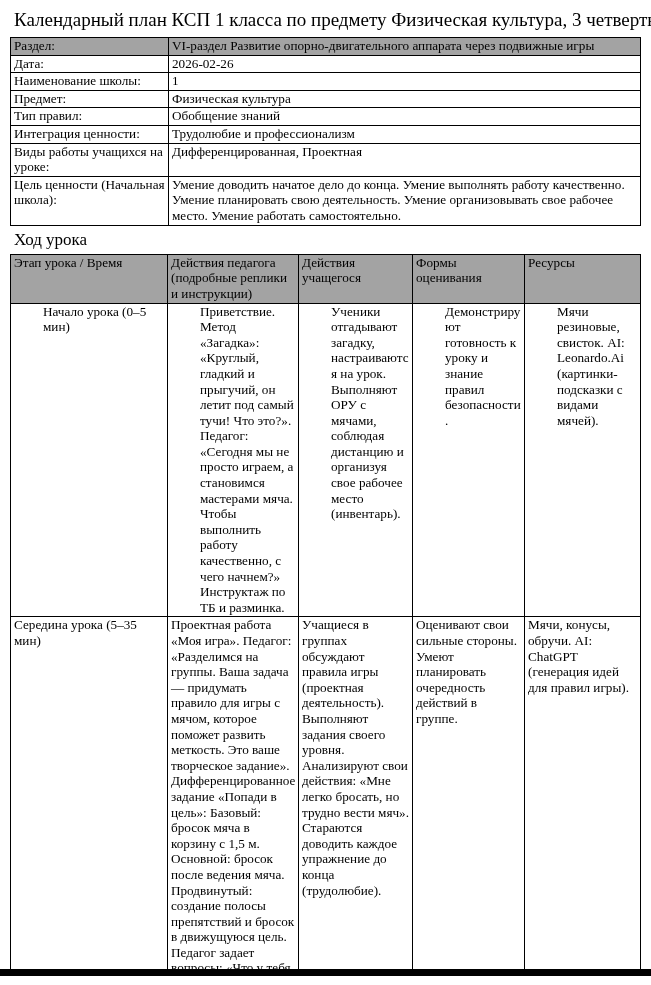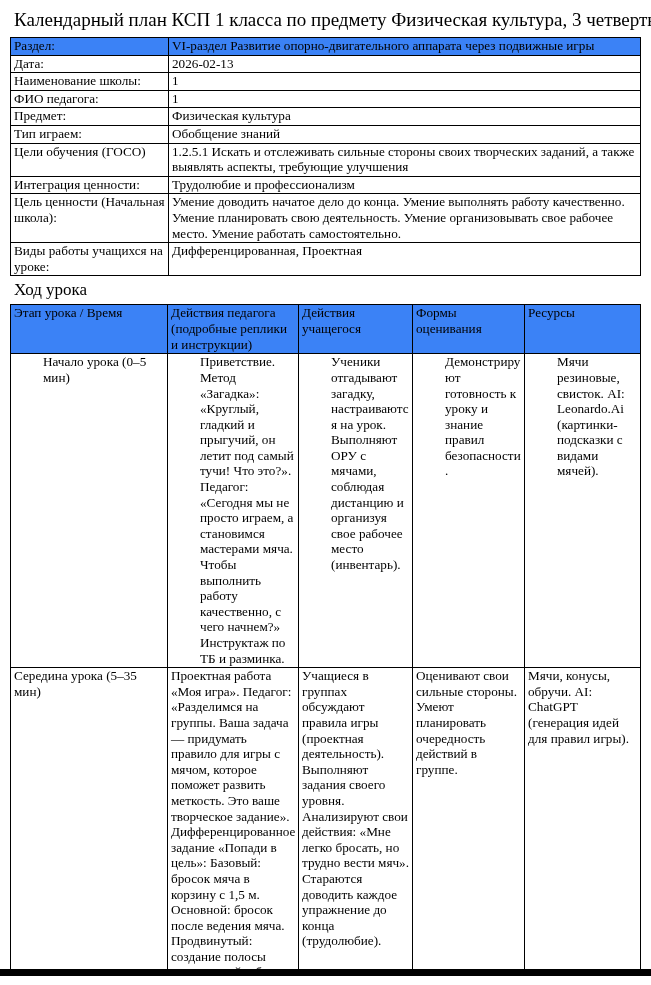--- a/index.html
+++ b/index.html
@@ -36,21 +36,21 @@
     text-align: left;
     font-weight: normal;
     font-size: 13.2px;
     line-height: 15.6px;
     padding: 0 2px 1px 3px;
     overflow: hidden;
     word-wrap: break-word;
   }
   .info-table .hdr td,
   .lesson-table thead th {
-    background: #3b82f6;
+    background: #a3a3a3;
   }
   .section-heading {
     font-size: 17px;
     line-height: 16px;
     margin: 6px 0 6px 4px;
   }
   .lesson-table {
     margin-top: 0;
   }
   .lesson-table thead th {
@@ -90,53 +90,45 @@
         <col style="width:158px">
         <col style="width:472px">
       </colgroup>
     <tbody>
       <tr class="hdr">
         <td>Раздел:</td>
         <td>VI-раздел Развитие опорно-двигательного аппарата через подвижные игры</td>
       </tr>
       <tr>
         <td>Дата:</td>
-        <td>2026-02-13</td>
+        <td>2026-02-26</td>
       </tr>
       <tr>
         <td>Наименование школы:</td>
-        <td>1</td>
-      </tr>
-      <tr>
-        <td>ФИО педагога:</td>
         <td>1</td>
       </tr>
       <tr>
         <td>Предмет:</td>
         <td>Физическая культура</td>
       </tr>
       <tr>
-        <td>Тип играем:</td>
+        <td>Тип правил:</td>
         <td>Обобщение знаний</td>
-      </tr>
-      <tr>
-        <td>Цели обучения (ГОСО)</td>
-        <td>1.2.5.1 Искать и отслеживать сильные стороны своих творческих заданий, а также выявлять аспекты, требующие улучшения</td>
       </tr>
       <tr>
         <td>Интеграция ценности:</td>
         <td>Трудолюбие и профессионализм</td>
       </tr>
       <tr>
+        <td>Виды работы учащихся на уроке:</td>
+        <td>Дифференцированная, Проектная</td>
+      </tr>
+      <tr>
         <td>Цель ценности (Начальная школа):</td>
         <td>Умение доводить начатое дело до конца. Умение выполнять работу качественно. Умение планировать свою деятельность. Умение организовывать свое рабочее место. Умение работать самостоятельно.</td>
-      </tr>
-      <tr>
-        <td>Виды работы учащихся на уроке:</td>
-        <td>Дифференцированная, Проектная</td>
       </tr>
     </tbody>
   </table>
 
   <div class="section-heading">Ход урока</div>
 
   <table class="lesson-table">
     <colgroup>
       <col style="width:157px">
         <col style="width:131px">

